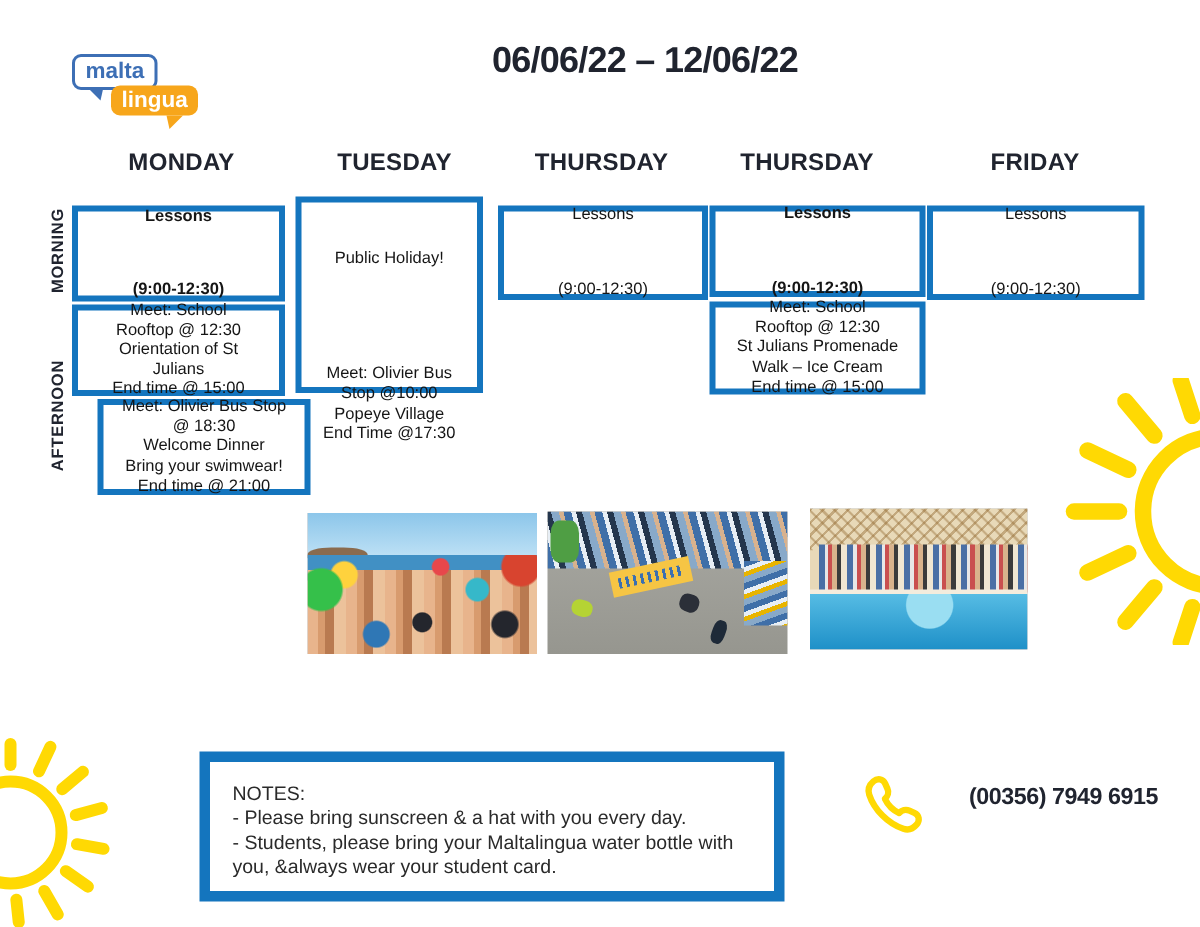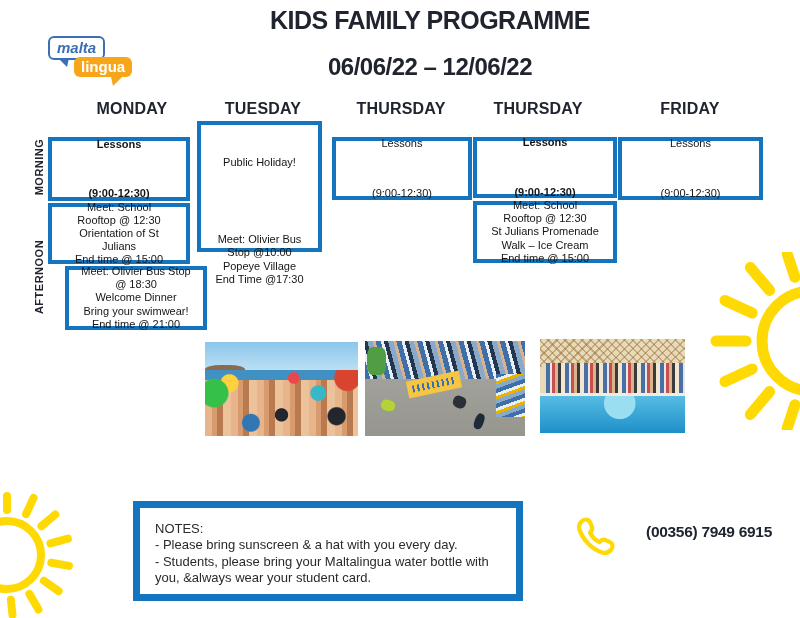--- a/index.html
+++ b/index.html
@@ -8,21 +8,21 @@
 
   
   .title{position:absolute;left:250px;top:8px;width:360px;text-align:center;
          color:#20242f;font-weight:800;line-height:1.03;letter-spacing:-0.5px;}
   .title .l1{font-size:25px;}
   .title .l2{font-size:24px;margin-top:21px;}
 
   
   .logo{position:absolute;left:48px;top:36px;width:95px;height:52px;}
   .bub{position:absolute;border-radius:6px;font-weight:700;font-size:15px;padding:1px 7px 2px;}
-  .bub-malta{left:0;top:0;background:#fff;border:2px solid #3d6fb5;color:#3d6fb5;font-style:italic;}
+  .bub-malta{left:0;top:0;background:#fff;border:2px solid #3d6fb5;color:#3d6fb5;}
   .bub-malta::after{content:"";position:absolute;left:8px;bottom:-9px;width:0;height:0;
         border-left:9px solid transparent;border-right:2px solid transparent;border-top:9px solid #3d6fb5;}
   .bub-lingua{left:26px;top:21px;background:#f7a61b;color:#fff;}
   .bub-lingua::after{content:"";position:absolute;right:10px;bottom:-9px;width:0;height:0;
         border-right:9px solid transparent;border-left:2px solid transparent;border-top:9px solid #f7a61b;}
 
   
   .day{position:absolute;top:100px;transform:translateX(-50%);font-weight:800;
        font-size:16px;color:#20242f;letter-spacing:0.2px;}
 
@@ -34,21 +34,21 @@
 
   
   .box{position:absolute;background:#fff;border:4px solid #1475be;box-sizing:border-box;
        display:flex;flex-direction:column;align-items:center;justify-content:center;
        text-align:center;font-size:11px;line-height:1.2;color:#151515;gap:36px;}
   .box .multi{white-space:pre-line;}
   .bold{font-weight:700;}
   .b-mon-m{left:48px;top:137px;width:142px;height:64px;}
   .b-mon-a1{left:48px;top:203px;width:142px;height:61px;}
   .b-mon-a2{left:65px;top:266px;width:142px;height:64px;}
-  .b-tue{left:197px;top:121px;width:125px;height:131px;justify-content:flex-start;padding-top:31px;}
+  .b-tue{left:197px;top:131px;width:125px;height:131px;justify-content:flex-start;padding-top:31px;}
   .b-tue .trip{margin-top:28px;}
   .b-wed{left:332px;top:137px;width:140px;height:63px;}
   .b-thu-m{left:473px;top:137px;width:144px;height:61px;}
   .b-thu-a{left:473px;top:201px;width:144px;height:62px;}
   .b-fri{left:618px;top:137px;width:145px;height:63px;}
 
   
   .photo{position:absolute;overflow:hidden;background:#bbb;}
   .ph1{left:205px;top:342px;width:153px;height:94px;}
   .ph1 .sky{position:absolute;left:0;top:0;width:100%;height:34%;
@@ -110,25 +110,24 @@
 <body>
 
 <div id="page">
 
   <div class="logo">
     <div class="bub bub-malta">malta</div>
     <div class="bub bub-lingua">lingua</div>
   </div>
 
   <div class="title">
-    <div class="l1">KIDS FAMILY PROGRAMME</div>
     <div class="l2">06/06/22 – 12/06/22</div>
   </div>
 
-  <div class="day" style="left:132px">MONDAY</div>
+  <div class="day" style="left:121px">MONDAY</div>
   <div class="day" style="left:263px">TUESDAY</div>
   <div class="day" style="left:401px">THURSDAY</div>
   <div class="day" style="left:538px">THURSDAY</div>
   <div class="day" style="left:690px">FRIDAY</div>
 
   <div class="rowlab rowlab-morning">MORNING</div>
   <div class="rowlab rowlab-afternoon">AFTERNOON</div>
 
   <div class="box b-mon-m">
     <div class="bold">Lessons</div>

